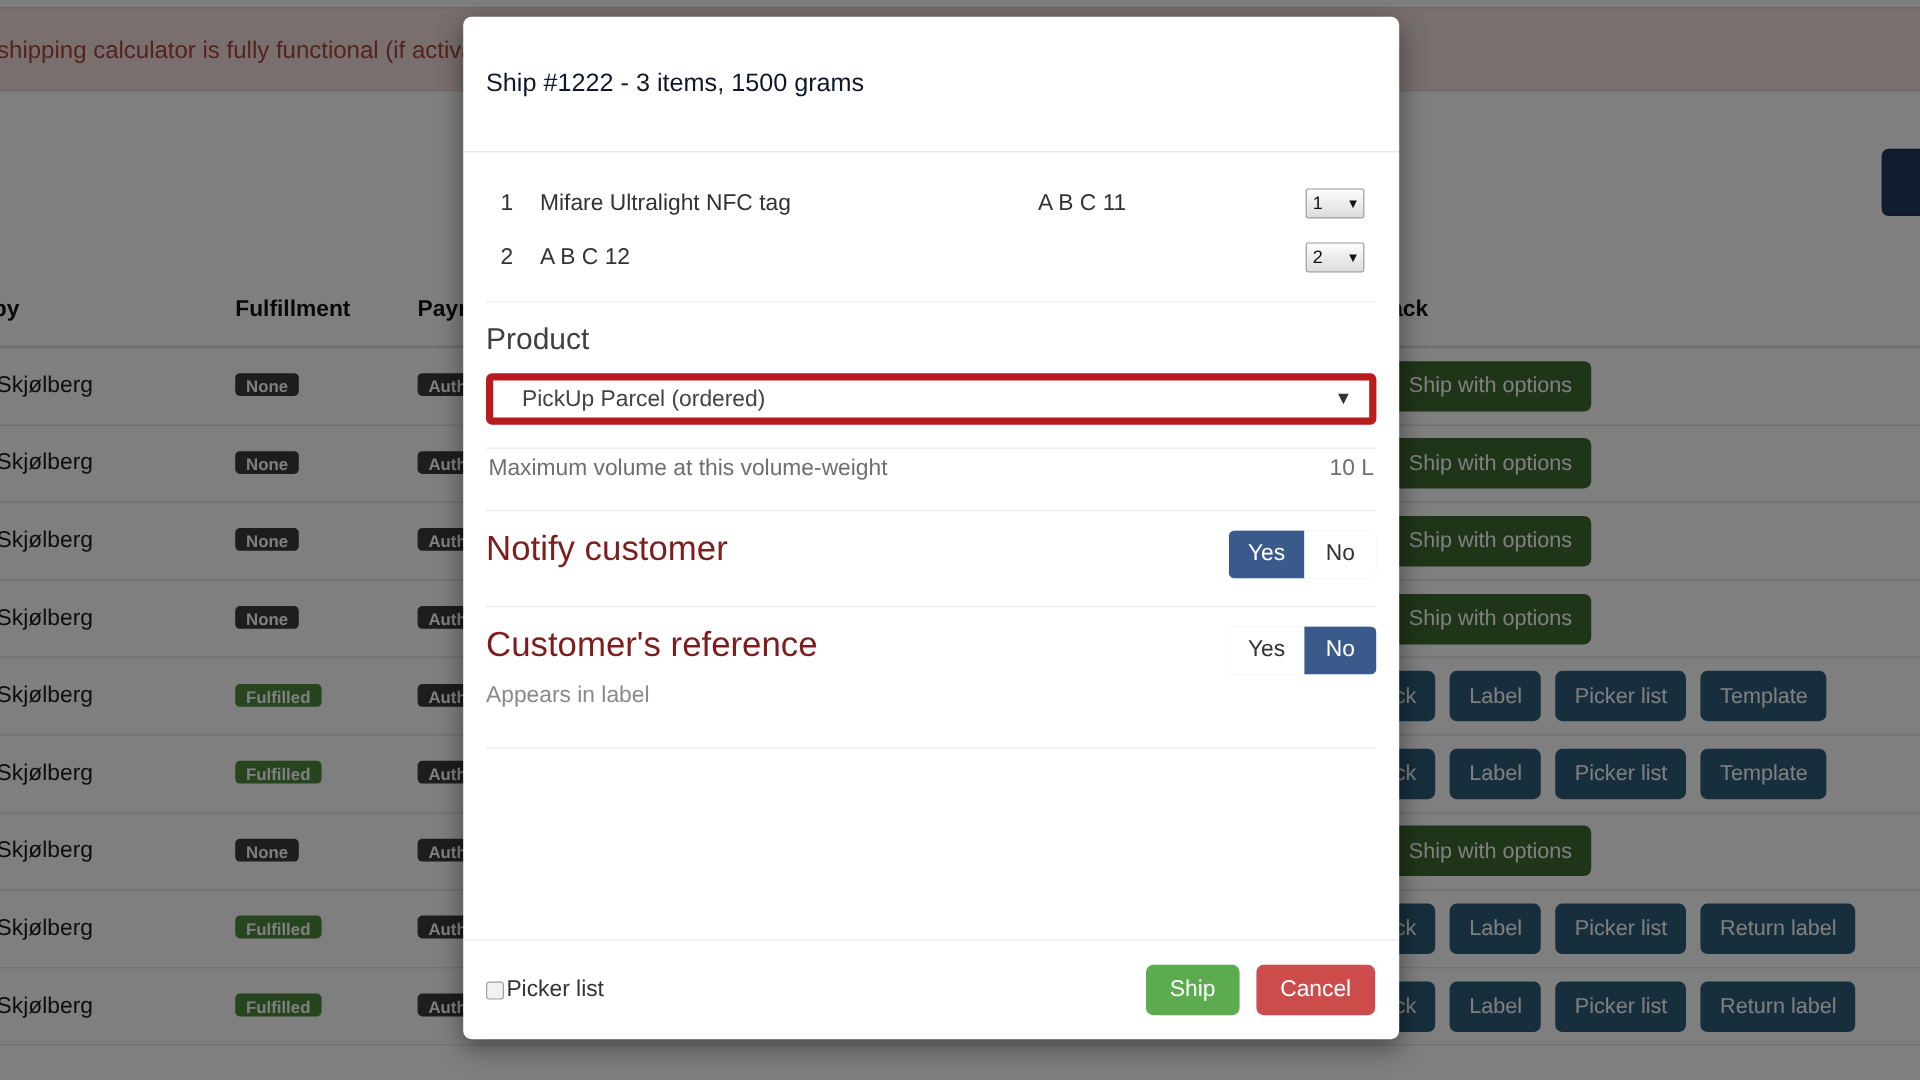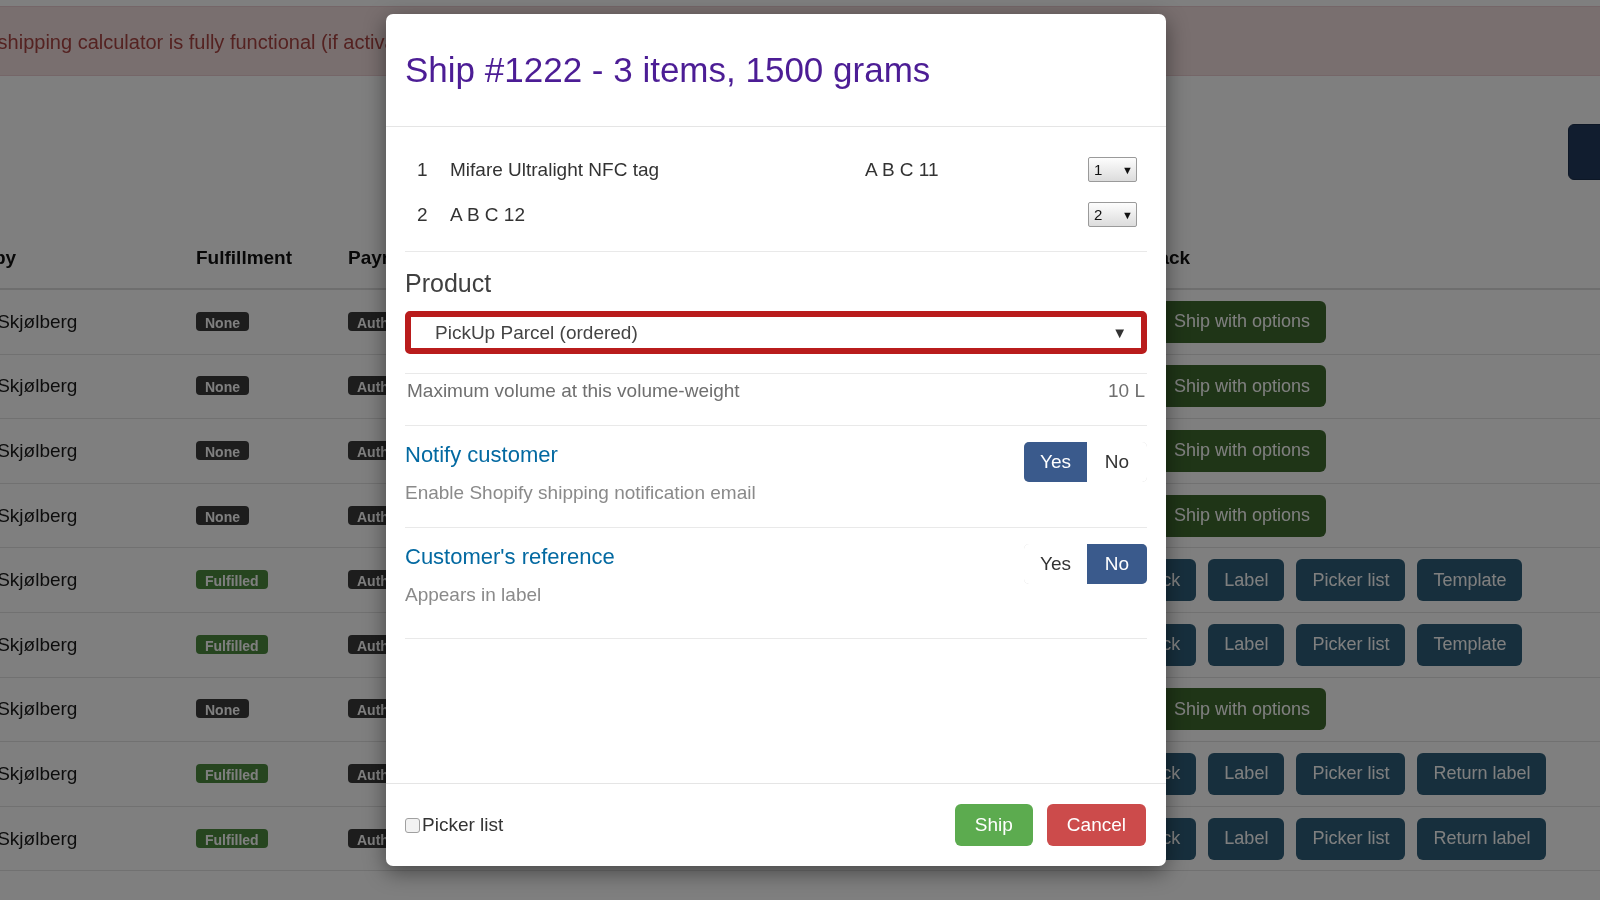--- a/index.html
+++ b/index.html
@@ -137,22 +137,22 @@
   }
   .modal-header {
     height: 113px;
     flex: 0 0 113px;
     border-bottom: 1px solid #e5e5e5;
     display: flex;
     align-items: center;
     padding: 0 20px 0 19px;
   }
   .modal-title {
-    font-size: 35px;
-    color: #4c1d95;
+    font-size: 21px;
+    color: #0f172a;
     font-weight: normal;
     white-space: nowrap;
   }
   .modal-body {
     flex: 1 1 auto;
     padding: 0 19px;
     overflow: hidden;
   }
   .modal-footer {
     flex: 0 0 83px;
@@ -232,22 +232,22 @@
   .kv .link { color: #5b7fb5; }
   .kv .val { color: #6f6f6f; }
 
   .toggle-row {
     display: flex;
     align-items: flex-start;
     justify-content: space-between;
     padding-top: 16px;
   }
   .toggle-label {
-    font-size: 22px;
-    color: #0369a1;
+    font-size: 29px;
+    color: #7f1d1d;
   }
   .toggle-sub {
     font-size: 19px;
     color: #8a8a8a;
     margin-top: 14px;
   }
   .segmented {
     display: flex;
     border-radius: 5px;
     overflow: hidden;
@@ -473,21 +473,20 @@
       <span>Maximum volume at this volume-weight</span>
       <span class="val">10 L</span>
     </div>
 
     <div style="height:19px"></div>
     <hr class="hr">
 
     <div class="toggle-row">
       <div>
         <div class="toggle-label">Notify customer</div>
-        <div class="toggle-sub">Enable Shopify shipping notification email</div>
       </div>
       <div class="segmented">
         <div class="seg active">Yes</div>
         <div class="seg">No</div>
       </div>
     </div>
 
     <div style="height:23px"></div>
     <hr class="hr">
 

